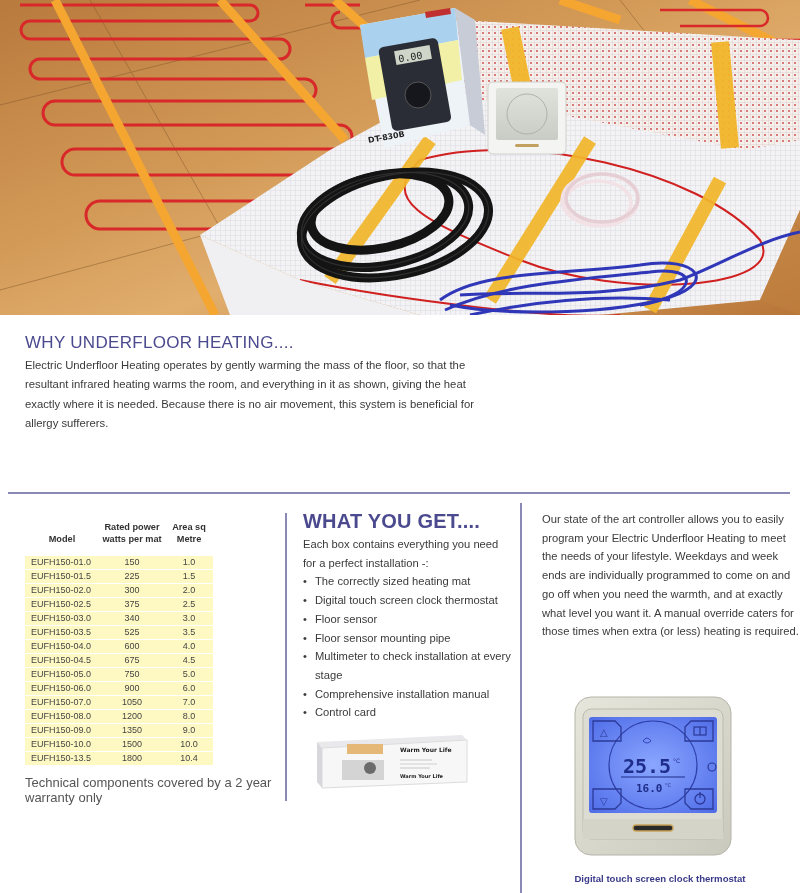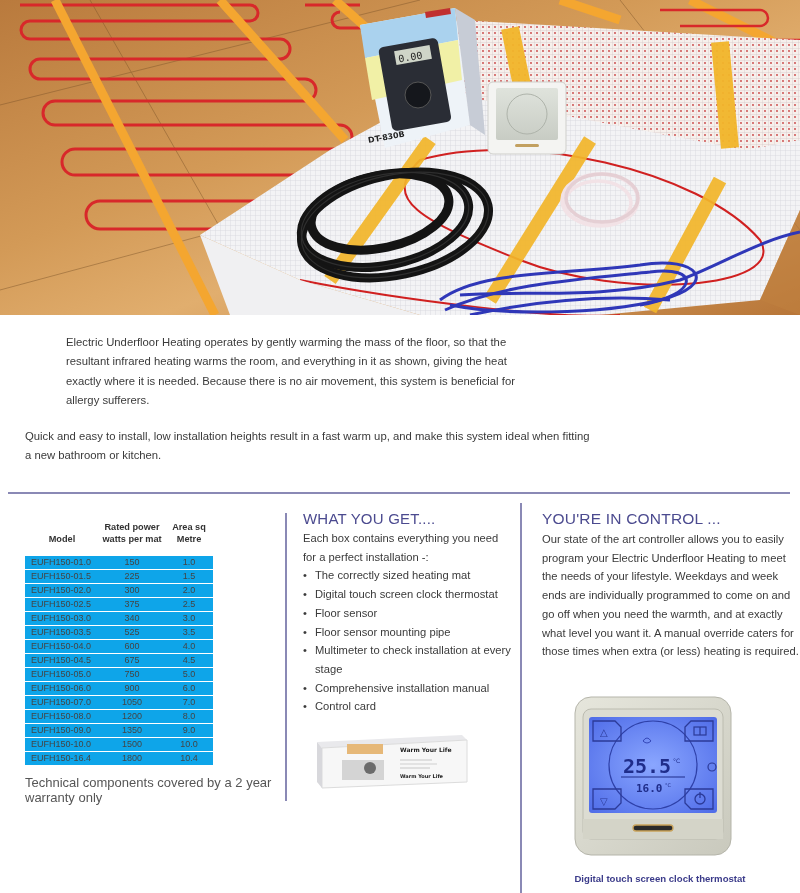--- a/index.html
+++ b/index.html
@@ -8,40 +8,40 @@
 
   
   .hero { position: absolute; left: 0; top: 0; width: 800px; height: 315px; overflow: hidden;
           background: linear-gradient(160deg, #b8773a 0%, #c98a45 35%, #d79a55 55%, #b77535 100%); }
   .hero svg { position: absolute; left: 0; top: 0; }
 
   
   .why { position: absolute; left: 25px; top: 333px; width: 600px; }
   .why h2 { font-weight: normal; font-size: 17px; letter-spacing: 0.3px; color: #4b4a8f; margin-bottom: 3px; }
   .why p { font-size: 11.3px; line-height: 19.3px; color: #3a3a3a; }
-  .why p.first { width: 470px; margin-left: 41px; }
+  .why p.first { width: 470px; }
   .why p.second { margin-top: 17px; width: 570px; }
 
   .hr { position: absolute; left: 8px; top: 492px; width: 782px; height: 2px; background: #8a89b5; }
   .vline { position: absolute; width: 2px; background: #8a89b5; }
 
   
   .pd { position: absolute; left: 25px; top: 510px; width: 250px; }
   .pd h2 { font-weight: normal; font-size: 15.5px; color: #4b4a8f; letter-spacing: 0.2px; }
   .pd table { border-collapse: separate; border-spacing: 0 1px; margin-top: 10px; font-size: 9px; }
   .pd th { font-weight: bold; color: #333; font-size: 9.2px; line-height: 12px; vertical-align: bottom; text-align: center; padding-bottom: 10px; }
-  .pd td { background: #0ea5e9; color: #444; height: 13px; line-height: 13px; text-align: center; }
+  .pd td { background: #fef9c3; color: #444; height: 13px; line-height: 13px; text-align: center; }
   .pd td.model { text-align: left; padding-left: 6px; width: 74px; }
   .pd td.watts { width: 66px; }
   .pd td.area { width: 48px; }
   .pd .warranty { font-size: 13px; color: #555; margin-top: 9px; }
 
   
   .wyg { position: absolute; left: 303px; top: 510px; width: 210px; }
-  .wyg h2 { font-weight: normal; font-size: 15px; color: #4b4a8f; letter-spacing: 0.2px; margin-bottom: 2px; }
+  .wyg h2 { font-weight: bold; font-size: 20px; color: #4b4a8f; letter-spacing: 0.2px; margin-bottom: 2px; }
   .wyg p { font-size: 11.2px; line-height: 18.7px; color: #3a3a3a; }
   .wyg ul { list-style: none; }
   .wyg li { font-size: 11.2px; line-height: 18.7px; color: #3a3a3a; padding-left: 12px; position: relative; }
   .wyg li .bullet { position: absolute; left: 0; top: 0; }
 
   .box { position: absolute; left: 312px; top: 730px; width: 160px; height: 60px; }
 
   
   .yic { position: absolute; left: 542px; top: 510px; width: 258px; }
   .yic h2 { font-weight: normal; font-size: 15.5px; color: #4b4a8f; letter-spacing: 0.2px; margin-bottom: 2px; }
@@ -169,22 +169,22 @@
       <path d="M445 310 C500 285 570 280 650 272 C700 265 700 295 640 305"></path>
       <path d="M460 295 C520 290 600 300 680 280 C720 265 760 240 800 232"></path>
       <path d="M470 315 C540 300 610 295 670 300"></path>
     </g>
 
     <path d="M200 235 L300 280 L420 315 L230 315 Z" fill="#f0f0f2"></path>
   </svg>
 </div>
 
 <section class="why">
+  <h2>WHY UNDERFLOOR HEATING....</h2>
   <p class="first">Electric Underfloor Heating operates by gently warming the mass of the floor, so that the resultant infrared heating warms the room, and everything in it as shown, giving the heat exactly where it is needed. Because there is no air movement, this system is beneficial for allergy sufferers.</p>
-  <p class="second">Quick and easy to install, low installation heights result in a fast warm up, and make this system ideal when fitting a new bathroom or kitchen.</p>
 </section>
 
 <div class="hr"></div>
 <div class="vline" style="left:285px; top:513px; height:288px;"></div>
 <div class="vline" style="left:520px; top:503px; height:390px;"></div>
 
 <section class="pd">
   <table>
     <thead>
       <tr>
@@ -258,21 +258,21 @@
           <td class="model">EUFH150-09.0</td>
           <td class="watts">1350</td>
           <td class="area">9.0</td>
         </tr>
       <tr>
           <td class="model">EUFH150-10.0</td>
           <td class="watts">1500</td>
           <td class="area">10.0</td>
         </tr>
       <tr>
-          <td class="model">EUFH150-16.4</td>
+          <td class="model">EUFH150-13.5</td>
           <td class="watts">1800</td>
           <td class="area">10.4</td>
         </tr>
     </tbody>
   </table>
   <p class="warranty">Technical components covered by a 2 year warranty only</p>
 </section>
 
 <section class="wyg">
   <h2>WHAT YOU GET....</h2>
@@ -300,21 +300,20 @@
     <g stroke="#cfcfcf" stroke-width="1.2">
         <line x1="88" y1="30" x2="120" y2="30"></line>
         <line x1="88" y1="34" x2="125" y2="34"></line>
         <line x1="88" y1="38" x2="118" y2="38"></line>
       </g>
     <text x="88" y="48" font-size="5" font-weight="bold" fill="#222" font-family="DejaVu Sans, sans-serif">Warm Your Life</text>
   </svg>
 </div>
 
 <section class="yic">
-  <h2>YOU'RE IN CONTROL ...</h2>
   <p>Our state of the art controller allows you to easily program your Electric Underfloor Heating to meet the needs of your lifestyle. Weekdays and week ends are individually programmed to come on and go off when you need the warmth, and at exactly what level you want it. A manual override caters for those times when extra (or less) heating is required.</p>
 </section>
 
 <div class="thermo">
   <svg width="160" height="162" viewBox="0 0 160 162">
     <defs>
       <linearGradient id="bezel" x1="0" y1="0" x2="1" y2="1">
         <stop offset="0" stop-color="#e6e6dc"></stop>
         <stop offset="1" stop-color="#c9c9bd"></stop>
       </linearGradient>

